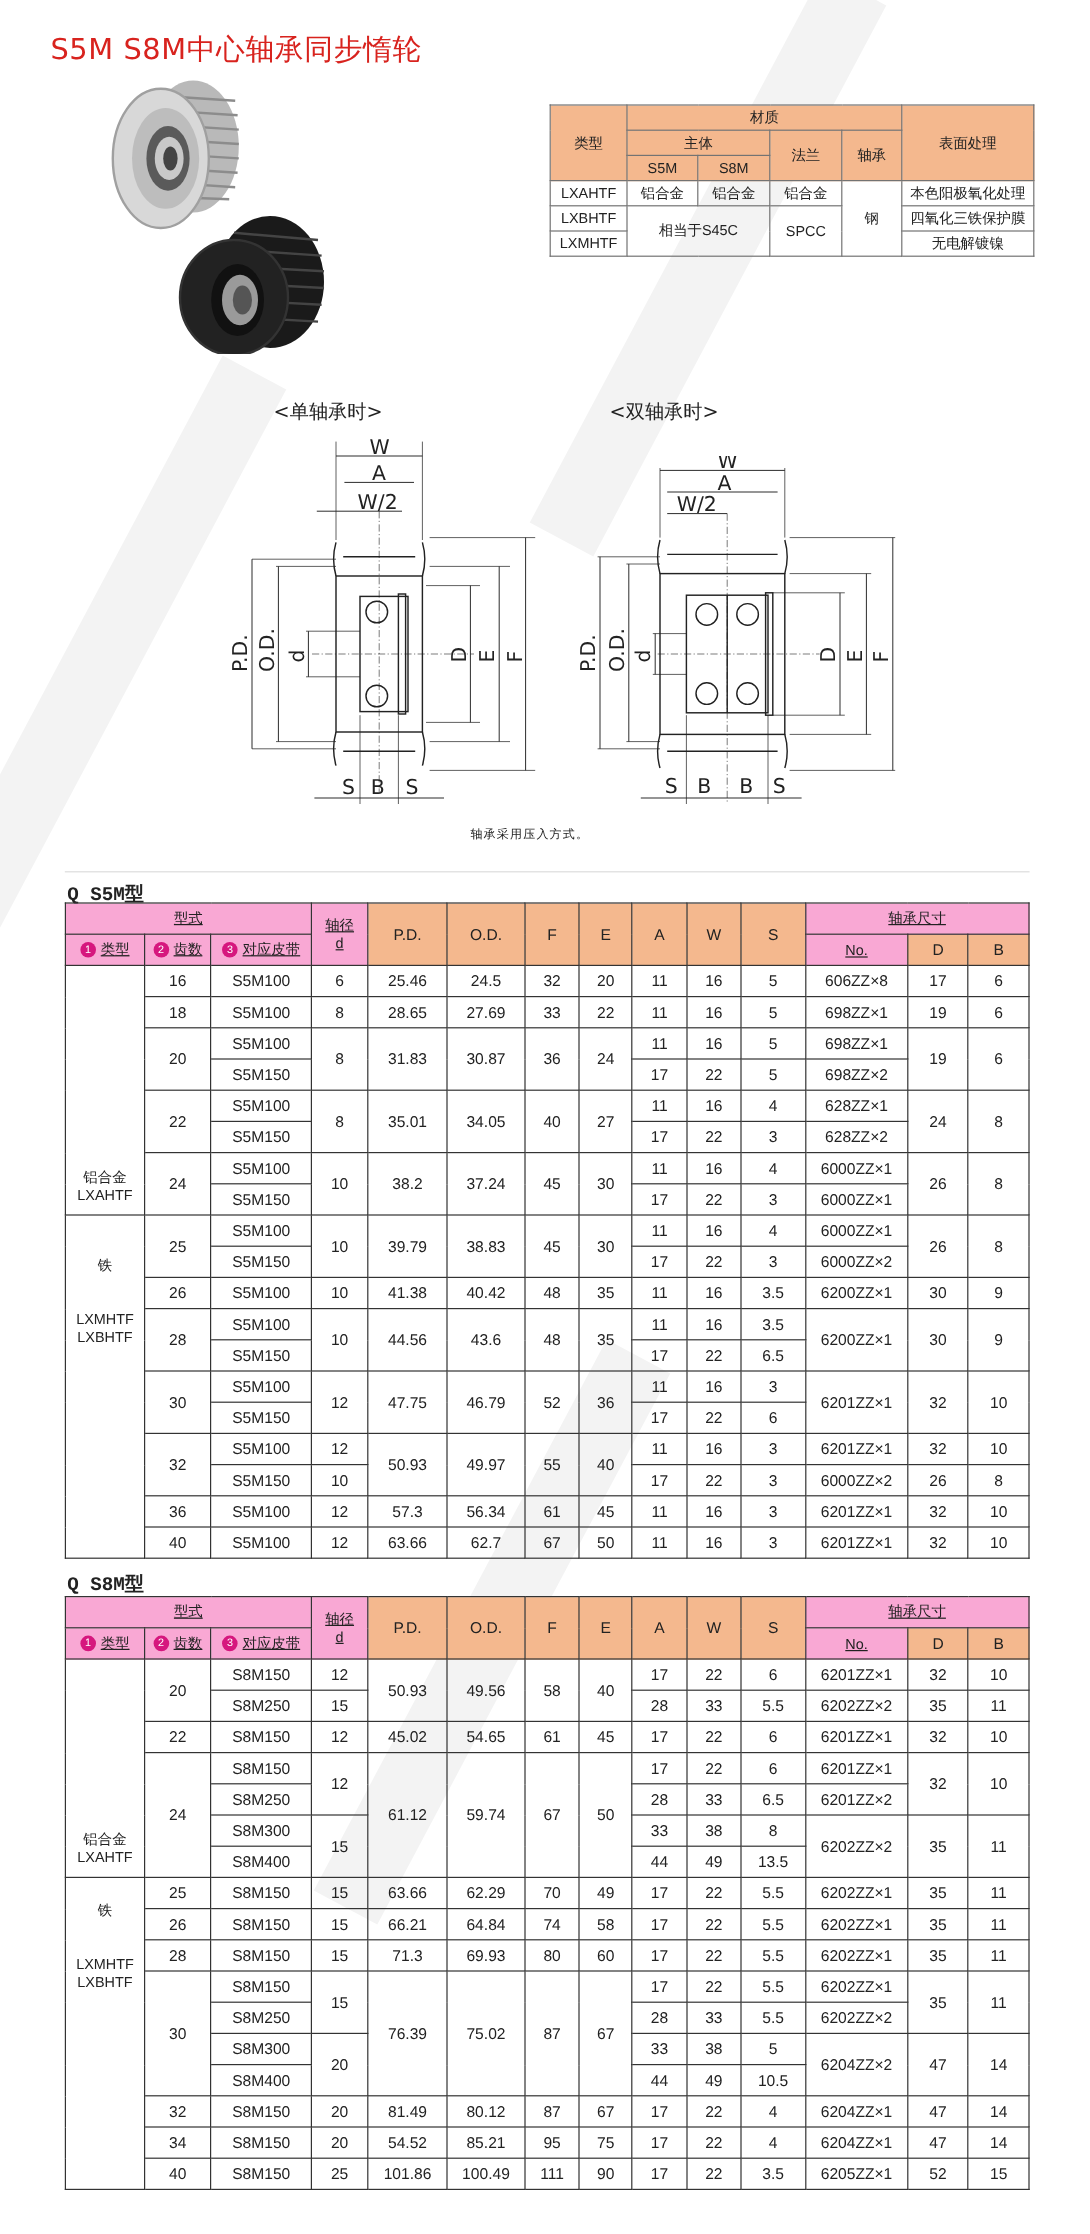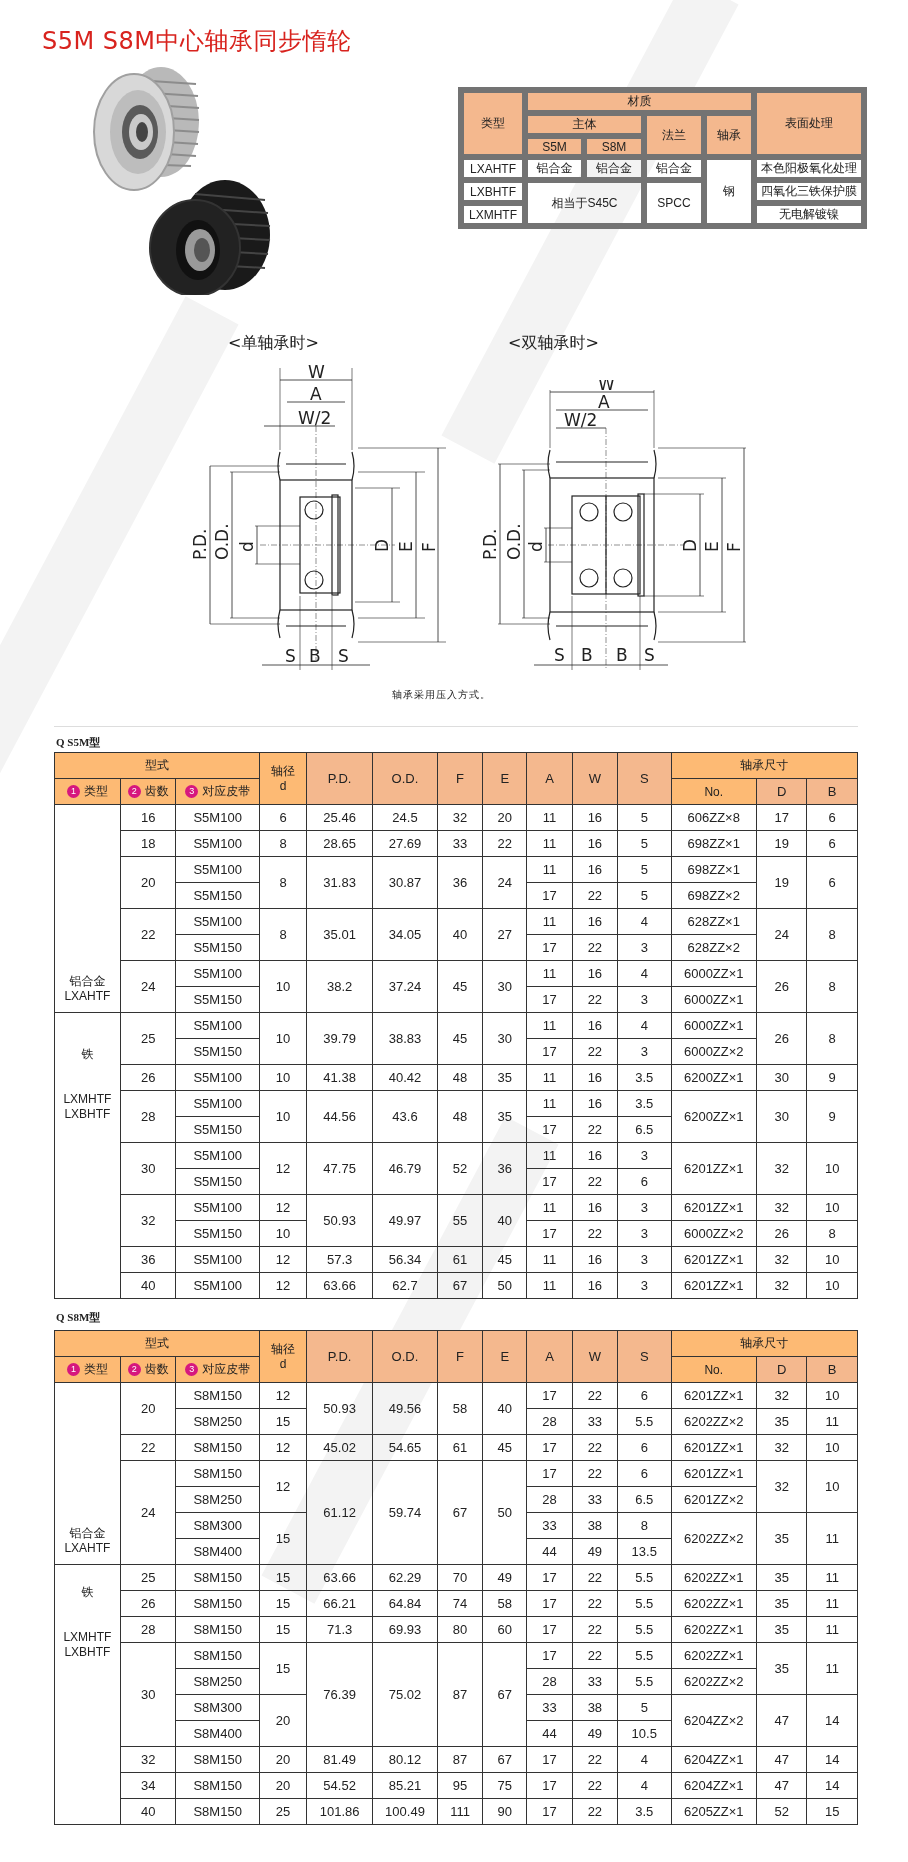--- a/index.html
+++ b/index.html
@@ -23,49 +23,49 @@
     font-family: "DejaVu Sans", sans-serif;
   }
   .photo { position: absolute; }
   
   .mat-table {
     position: absolute; left: 458px; top: 87px;
     border-collapse: collapse; font-size: 12px;
     font-family: "Liberation Sans", sans-serif;
   }
   .mat-table td {
-    border: 6px solid #737373; text-align: center; height: 21px; padding: 0 3px;
+    border: 1px solid #737373; text-align: center; height: 21px; padding: 0 3px;
   }
   .mat-table .h { background: #f4b88e; }
   
   .diagram-caption {
     position: absolute; font-size: 16px; color: #222;
     font-family: "DejaVu Sans", sans-serif;
   }
   .note {
     position: absolute; left: 392px; top: 688px; font-size: 10px;
     letter-spacing: 1px; color: #222;
   }
   .sep { position: absolute; left: 54px; width: 804px; height: 1px; background: #ddd; }
   .section-title {
-    position: absolute; left: 56px; font-size: 11px; font-weight: bold;
-    font-family: Liberation Serif, serif;
+    position: absolute; left: 56px; font-size: 16px; font-weight: bold;
+    font-family: Liberation Mono, monospace;
   }
   .spec {
     position: absolute; left: 54px;
     border-collapse: collapse; table-layout: fixed;
     font-family: "Liberation Sans", sans-serif; font-size: 13px;
   }
   .spec td {
     border: 1px solid #333; text-align: center; padding: 0;
     height: 26px; color: #222;
   }
   .spec td.type-cell { border-bottom: 1px solid #333; font-size: 12px; line-height: 15px; vertical-align: middle; }
   .spec .hd { background: #f4b88e; font-size: 13px; }
-  .spec .hd-sm { background: #fdba74; font-size: 12px; }
+  .spec .hd-sm { background: #f9a8d4; font-size: 12px; text-decoration: underline; }
   .num-badge {
     display: inline-block; width: 13px; height: 13px; border-radius: 50%;
     background: #d6177e; color: #fff; font-size: 9px; line-height: 13px;
     text-align: center; margin-right: 4px; vertical-align: 1px;
   }
 </style>
 </head>
 <body>
 
 <div class="watermark" style="left:60px;top:280px;width:60px;height:520px;transform:rotate(28deg);"></div>

